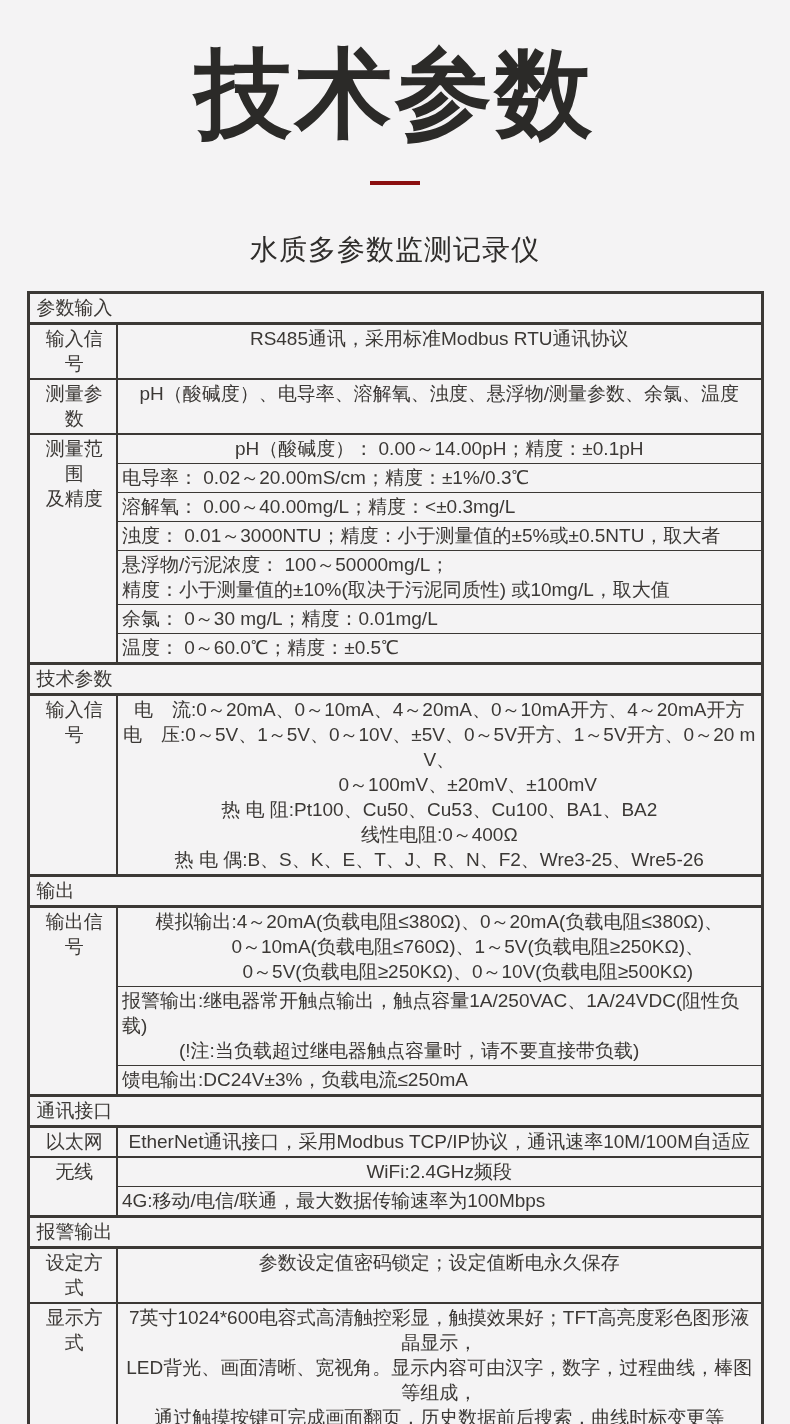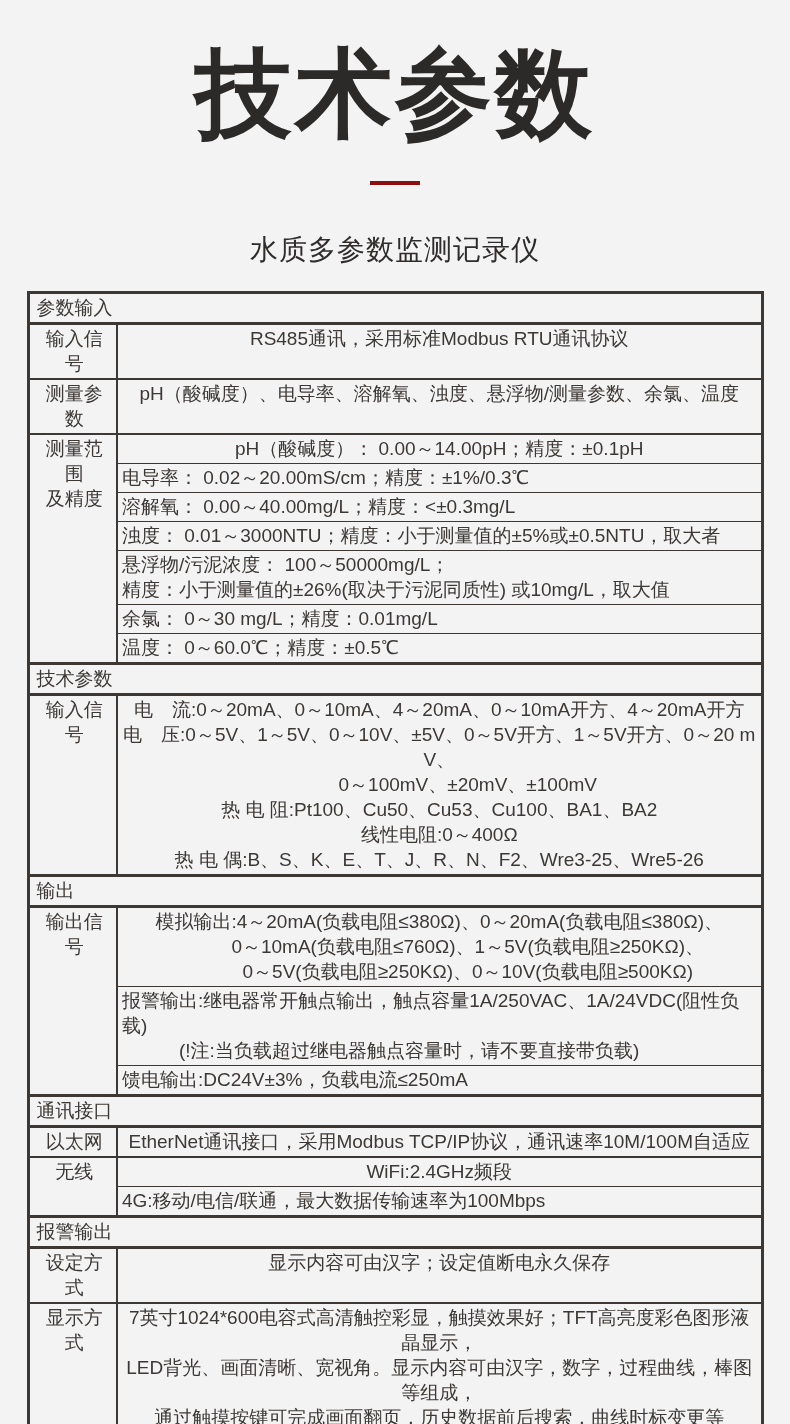--- a/index.html
+++ b/index.html
@@ -84,21 +84,21 @@
           <td class="val">电导率： 0.02～20.00mS/cm；精度：±1%/0.3℃</td>
         </tr>
         <tr>
           <td class="val">溶解氧： 0.00～40.00mg/L；精度：&lt;±0.3mg/L</td>
         </tr>
         <tr>
           <td class="val">浊度： 0.01～3000NTU；精度：小于测量值的±5%或±0.5NTU，取大者</td>
         </tr>
         <tr>
           <td class="val">悬浮物/污泥浓度： 100～50000mg/L；
-精度：小于测量值的±26%(取决于污泥同质性) 或10mg/L，取大值</td>
+精度：小于测量值的±10%(取决于污泥同质性) 或10mg/L，取大值</td>
         </tr>
         <tr>
           <td class="val">余氯： 0～30 mg/L；精度：0.01mg/L</td>
         </tr>
         <tr>
           <td class="val">温度： 0～60.0℃；精度：±0.5℃</td>
         </tr>
 
         <tr class="sec">
           <td colspan="2">技术参数</td>
@@ -148,21 +148,21 @@
         <tr>
           <td class="val">4G:移动/电信/联通，最大数据传输速率为100Mbps</td>
         </tr>
 
         <tr class="sec">
           <td colspan="2">报警输出</td>
         </tr>
 
         <tr class="r">
           <td class="lbl">设定方式</td>
-          <td class="val">显示内容可由汉字；设定值断电永久保存</td>
+          <td class="val">参数设定值密码锁定；设定值断电永久保存</td>
         </tr>
 
         <tr class="r">
           <td class="lbl">显示方式</td>
           <td class="val">7英寸1024*600电容式高清触控彩显，触摸效果好；TFT高亮度彩色图形液晶显示，
 LED背光、画面清晰、宽视角。显示内容可由汉字，数字，过程曲线，棒图等组成，
 通过触摸按键可完成画面翻页，历史数据前后搜索，曲线时标变更等</td>
         </tr>
 
       </tbody>

